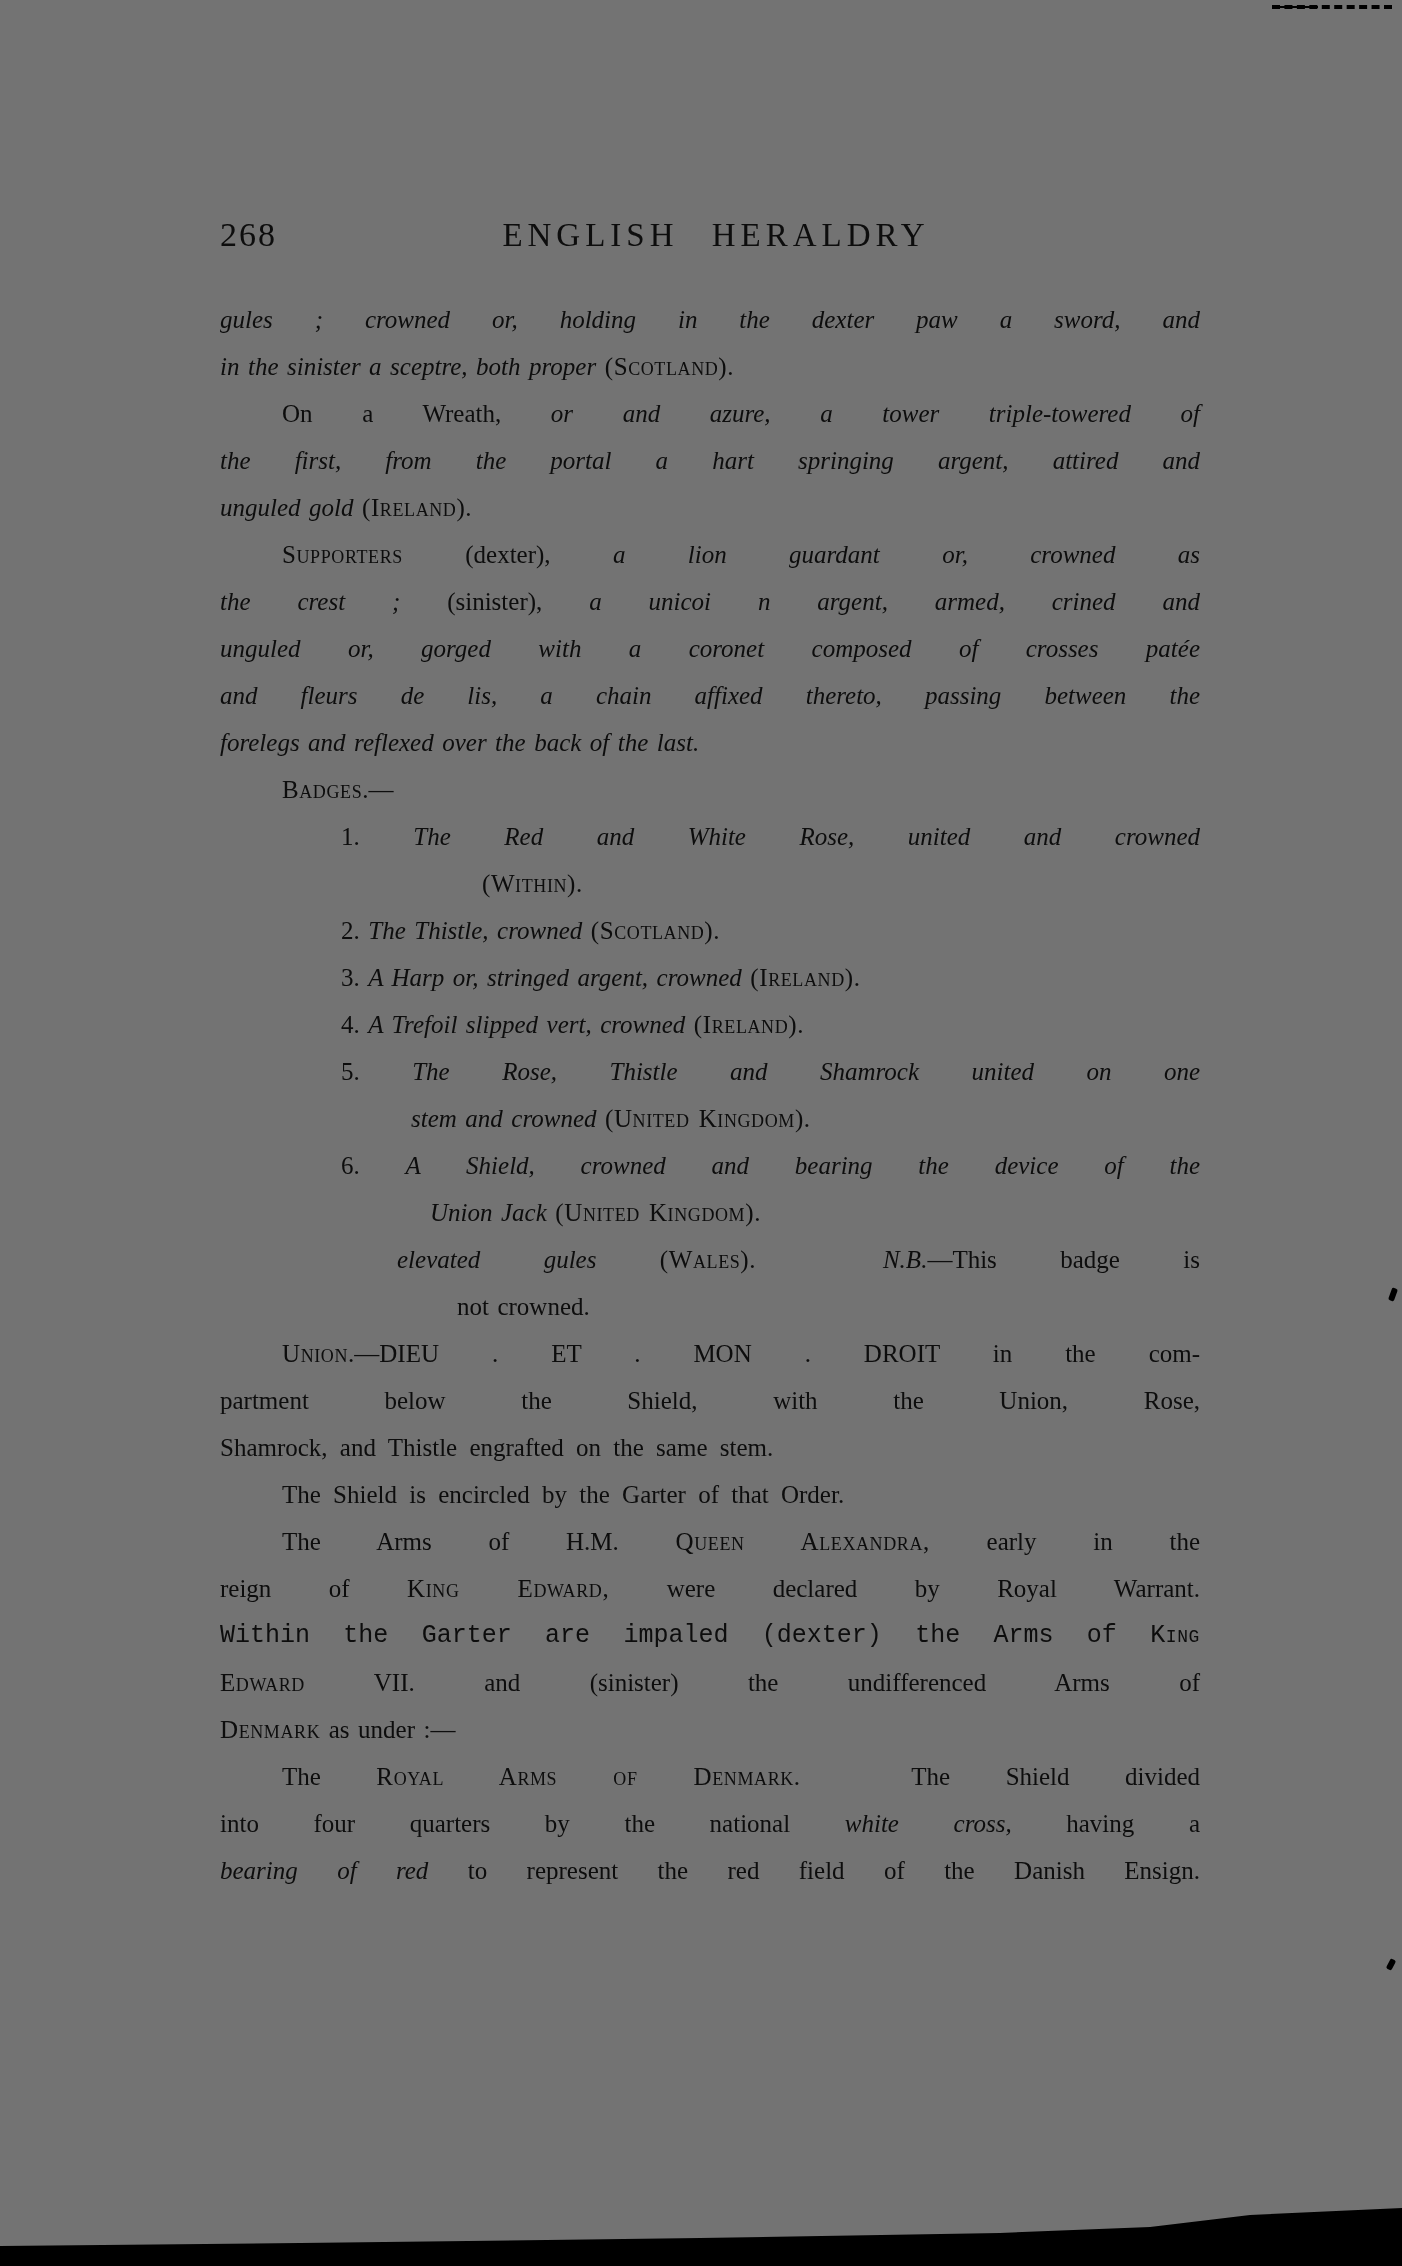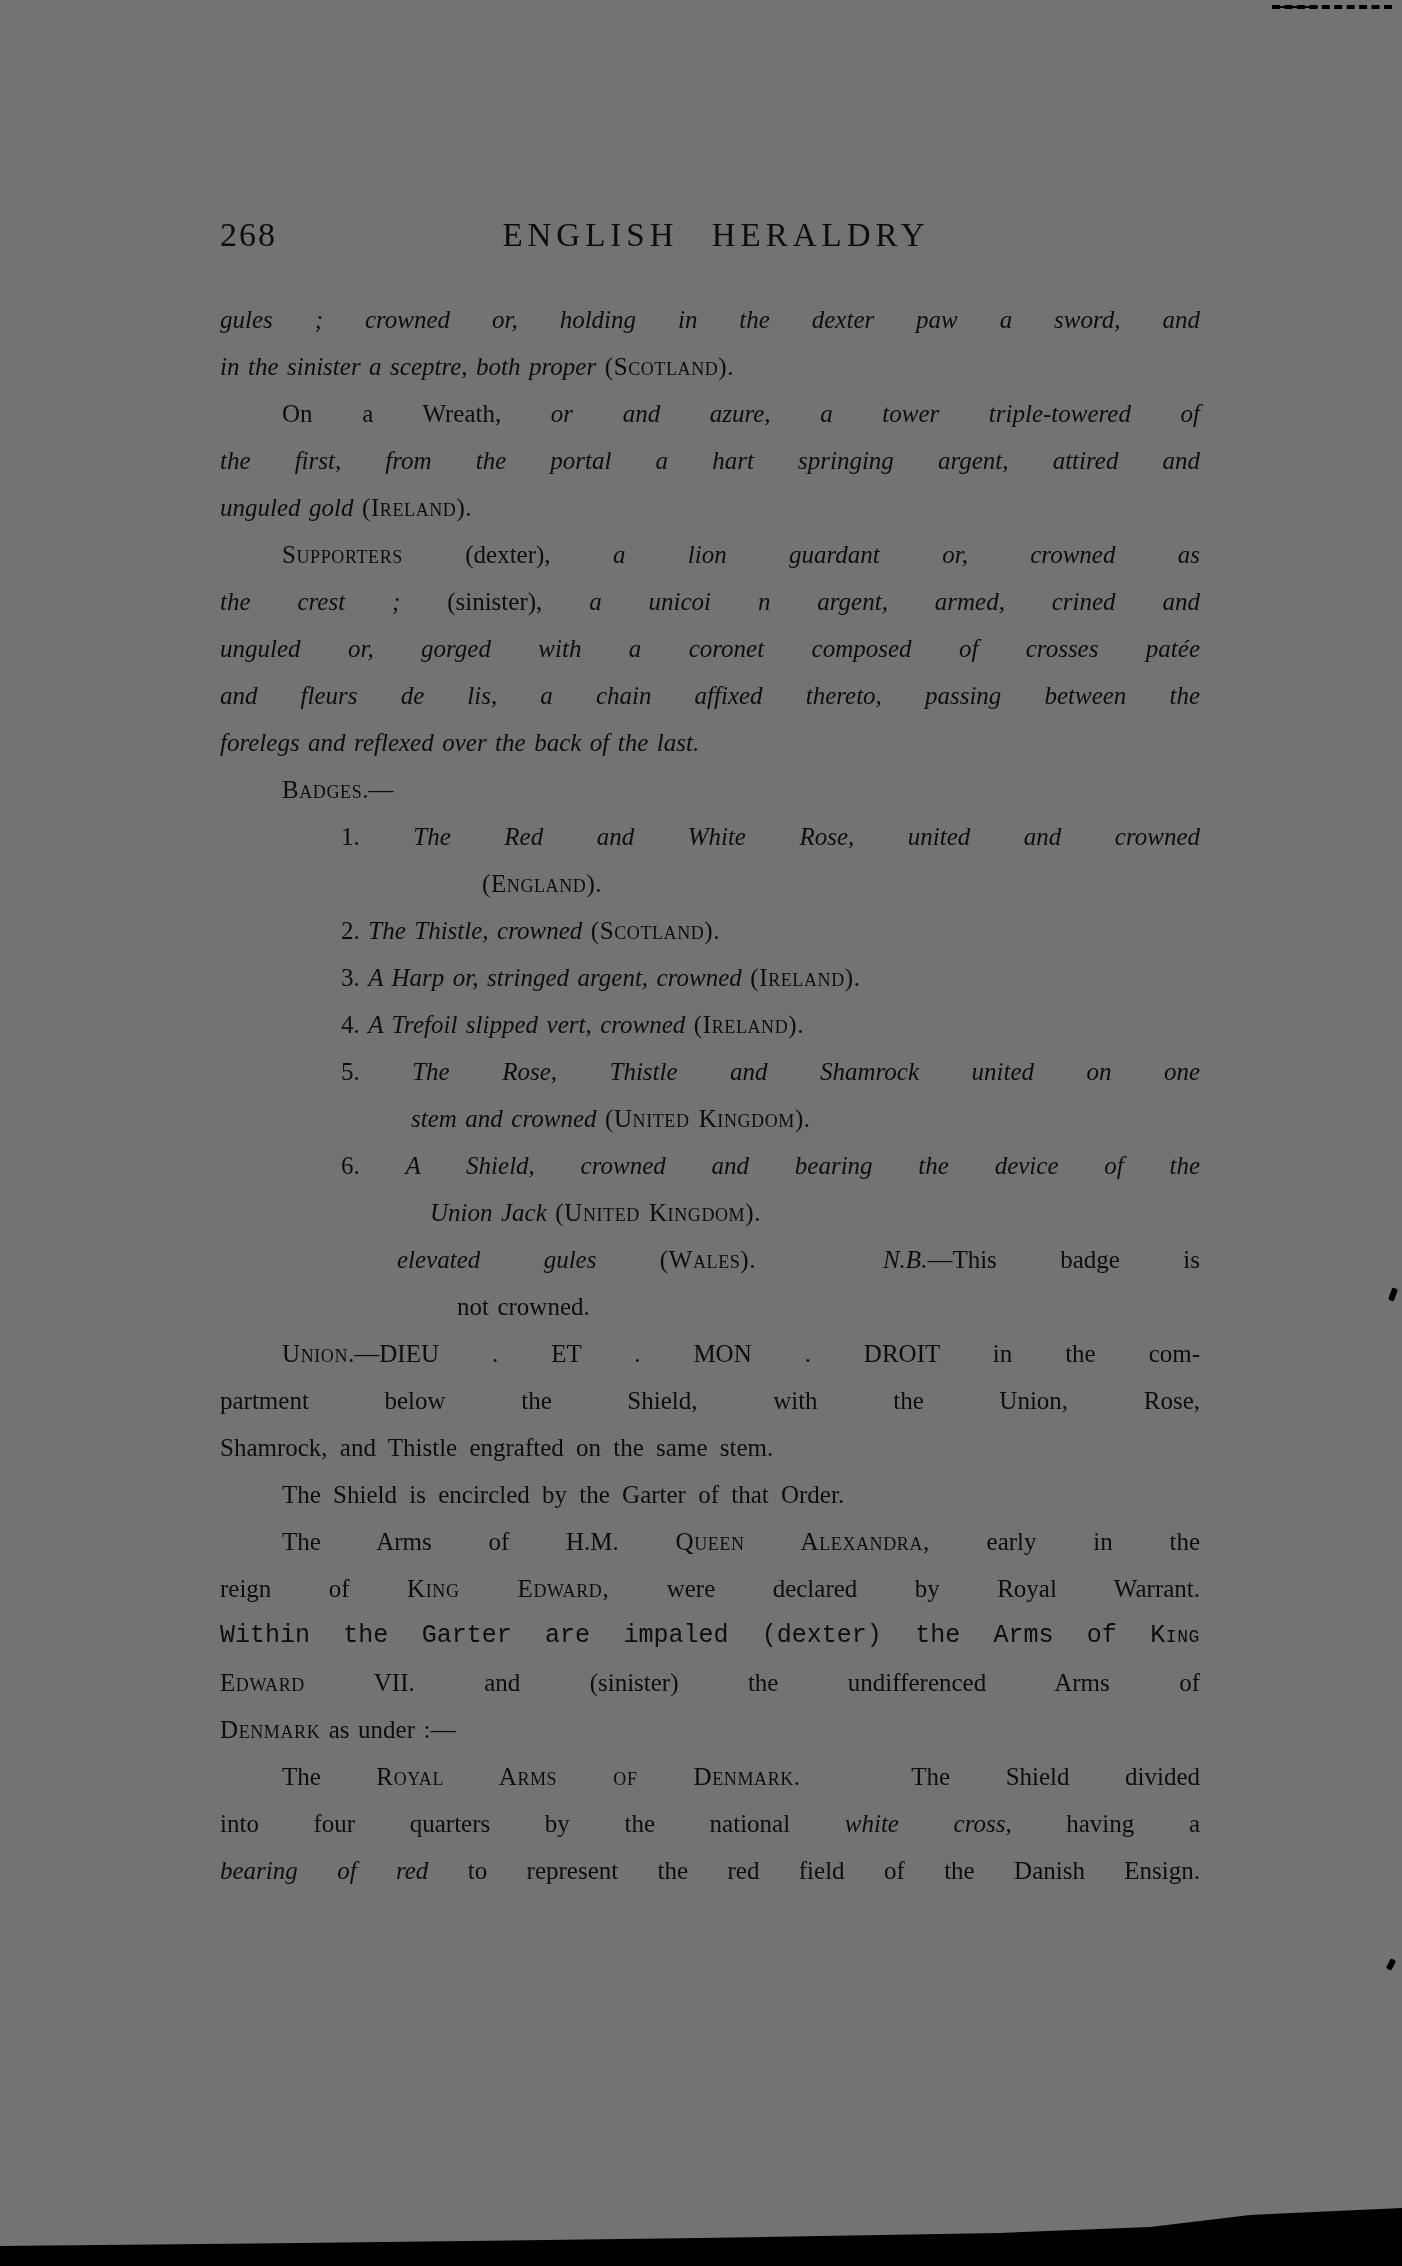--- a/index.html
+++ b/index.html
@@ -53,21 +53,21 @@
       <div class="line just" style="margin-left: 62px;"><span class="rm">On a Wreath, </span><span class="it">or and azure, a tower triple-towered of</span></div>
       <div class="line just" style="margin-left: 0px;"><span class="it">the first, from the portal a hart springing argent, attired and</span></div>
       <div class="line" style="margin-left: 0px;"><span class="it">unguled gold </span><span class="sc">(Ireland).</span></div>
       <div class="line just" style="margin-left: 62px;"><span class="sc">Supporters</span><span class="rm"> (dexter), </span><span class="it">a lion guardant or, crowned as</span></div>
       <div class="line just" style="margin-left: 0px;"><span class="it">the crest ; </span><span class="rm">(sinister), </span><span class="it">a unicoi n argent, armed, crined and</span></div>
       <div class="line just" style="margin-left: 0px;"><span class="it">unguled or, gorged with a coronet composed of crosses patée</span></div>
       <div class="line just" style="margin-left: 0px;"><span class="it">and fleurs de lis, a chain affixed thereto, passing between the</span></div>
       <div class="line" style="margin-left: 0px;"><span class="it">forelegs and reflexed over the back of the last.</span></div>
       <div class="line" style="margin-left: 62px;"><span class="sc">Badges</span><span class="rm">.—</span></div>
       <div class="line just" style="margin-left: 121px;"><span class="rm">1. </span><span class="it">The Red and White Rose, united and crowned</span></div>
-      <div class="line" style="margin-left: 262px;"><span class="sc">(England).</span></div>
+      <div class="line" style="margin-left: 262px;"><span class="sc">(Within).</span></div>
       <div class="line" style="margin-left: 121px;"><span class="rm">2. </span><span class="it">The Thistle, crowned </span><span class="sc">(Scotland).</span></div>
       <div class="line" style="margin-left: 121px;"><span class="rm">3. </span><span class="it">A Harp or, stringed argent, crowned </span><span class="sc">(Ireland).</span></div>
       <div class="line" style="margin-left: 121px;"><span class="rm">4. </span><span class="it">A Trefoil slipped vert, crowned </span><span class="sc">(Ireland).</span></div>
       <div class="line just" style="margin-left: 121px;"><span class="rm">5. </span><span class="it">The Rose, Thistle and Shamrock united on one</span></div>
       <div class="line" style="margin-left: 191px;"><span class="it">stem and crowned </span><span class="sc">(United Kingdom).</span></div>
       <div class="line just" style="margin-left: 121px;"><span class="rm">6. </span><span class="it">A Shield, crowned and bearing the device of the</span></div>
       <div class="line" style="margin-left: 210px;"><span class="it">Union Jack </span><span class="sc">(United Kingdom).</span></div>
       <div class="line just" style="margin-left: 177px;"><span class="it">elevated gules </span><span class="sc">(Wales).</span><span class="rm">&nbsp; </span><span class="it">N.B.</span><span class="rm">—This badge is</span></div>
       <div class="line" style="margin-left: 237px;"><span class="rm">not crowned.</span></div>
       <div class="line just" style="margin-left: 62px;"><span class="sc">Union</span><span class="rm">.—DIEU . ET . MON . DROIT in the com-</span></div>

